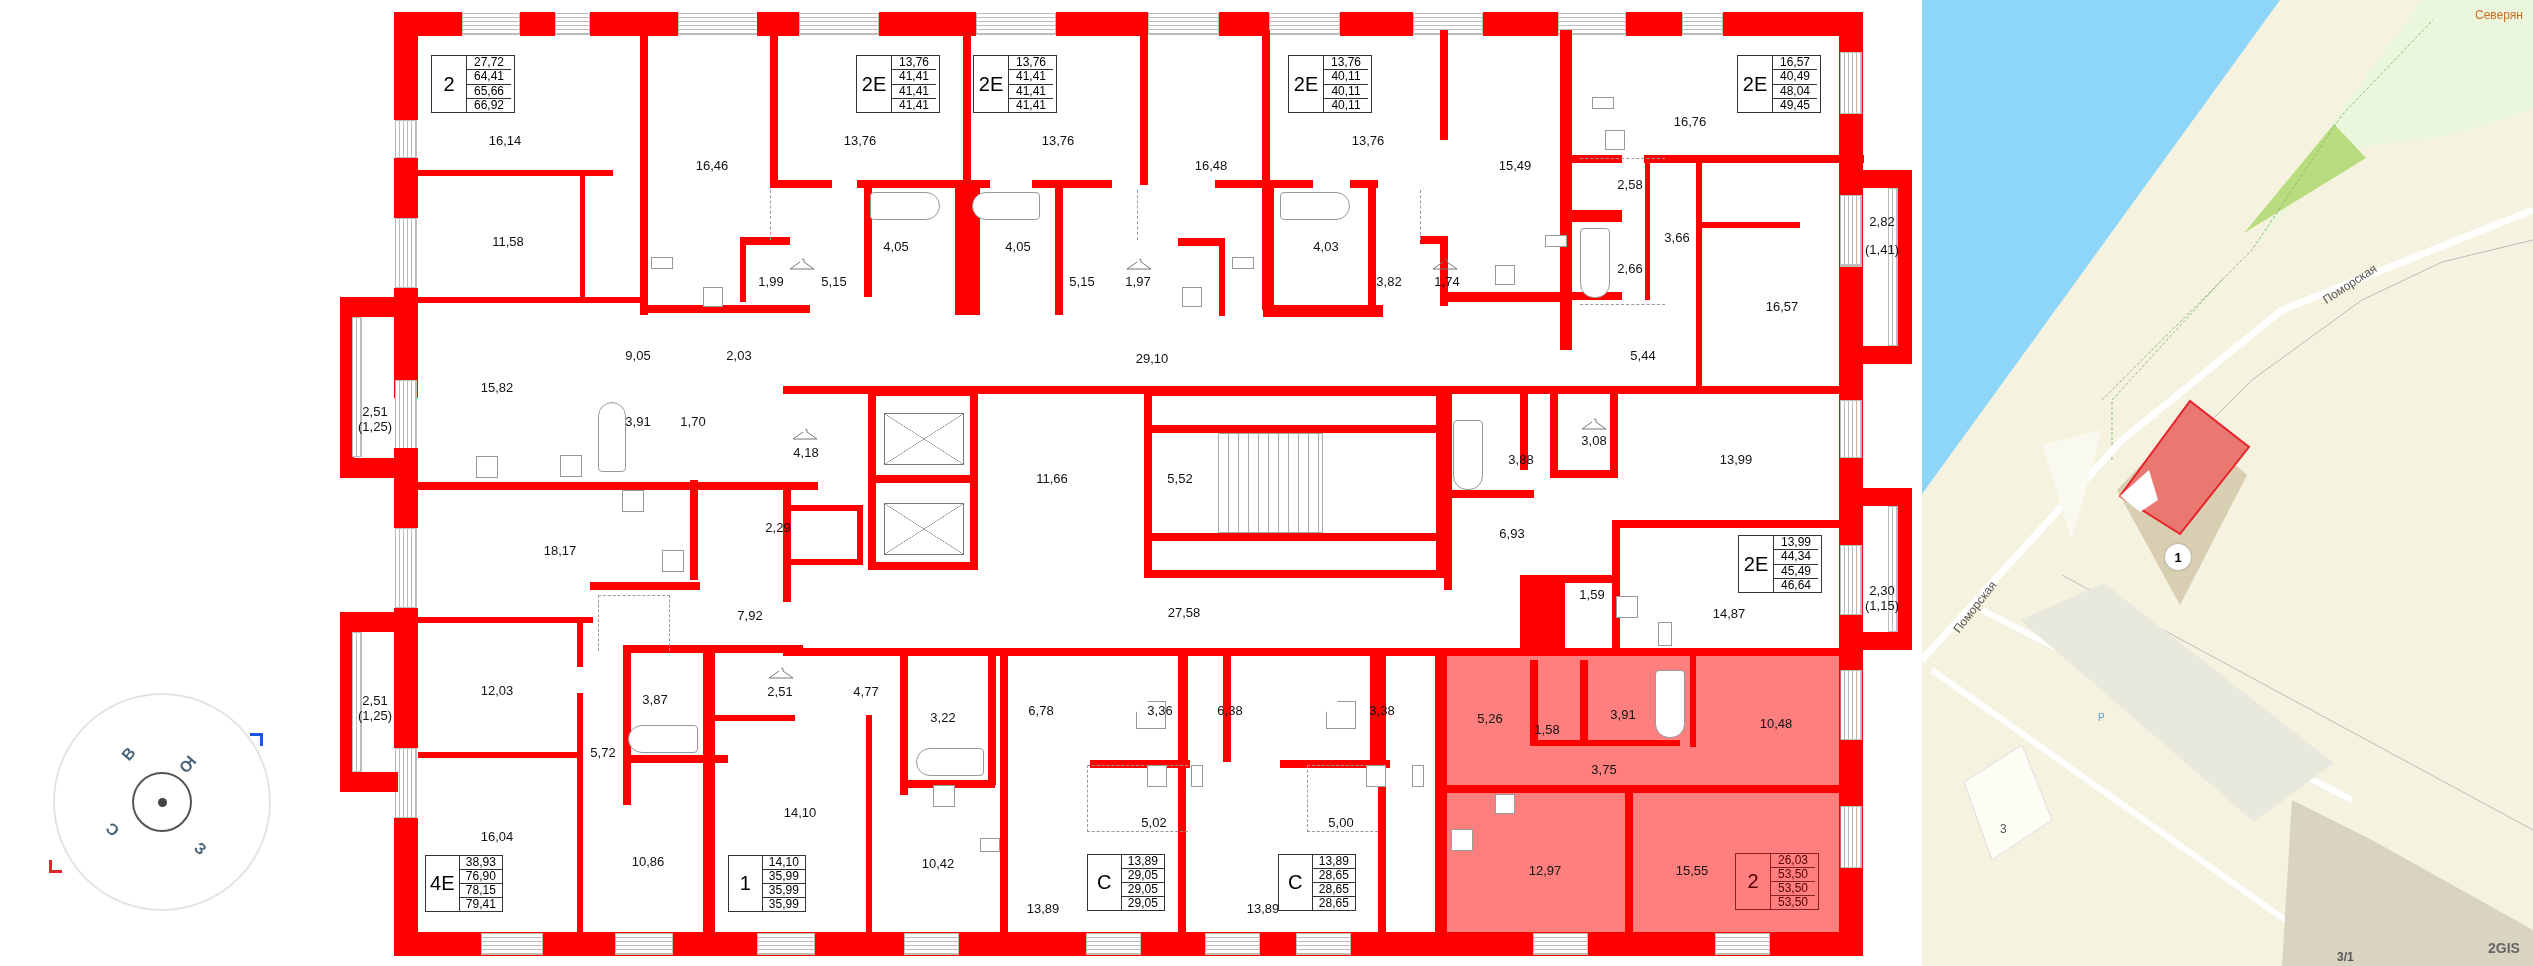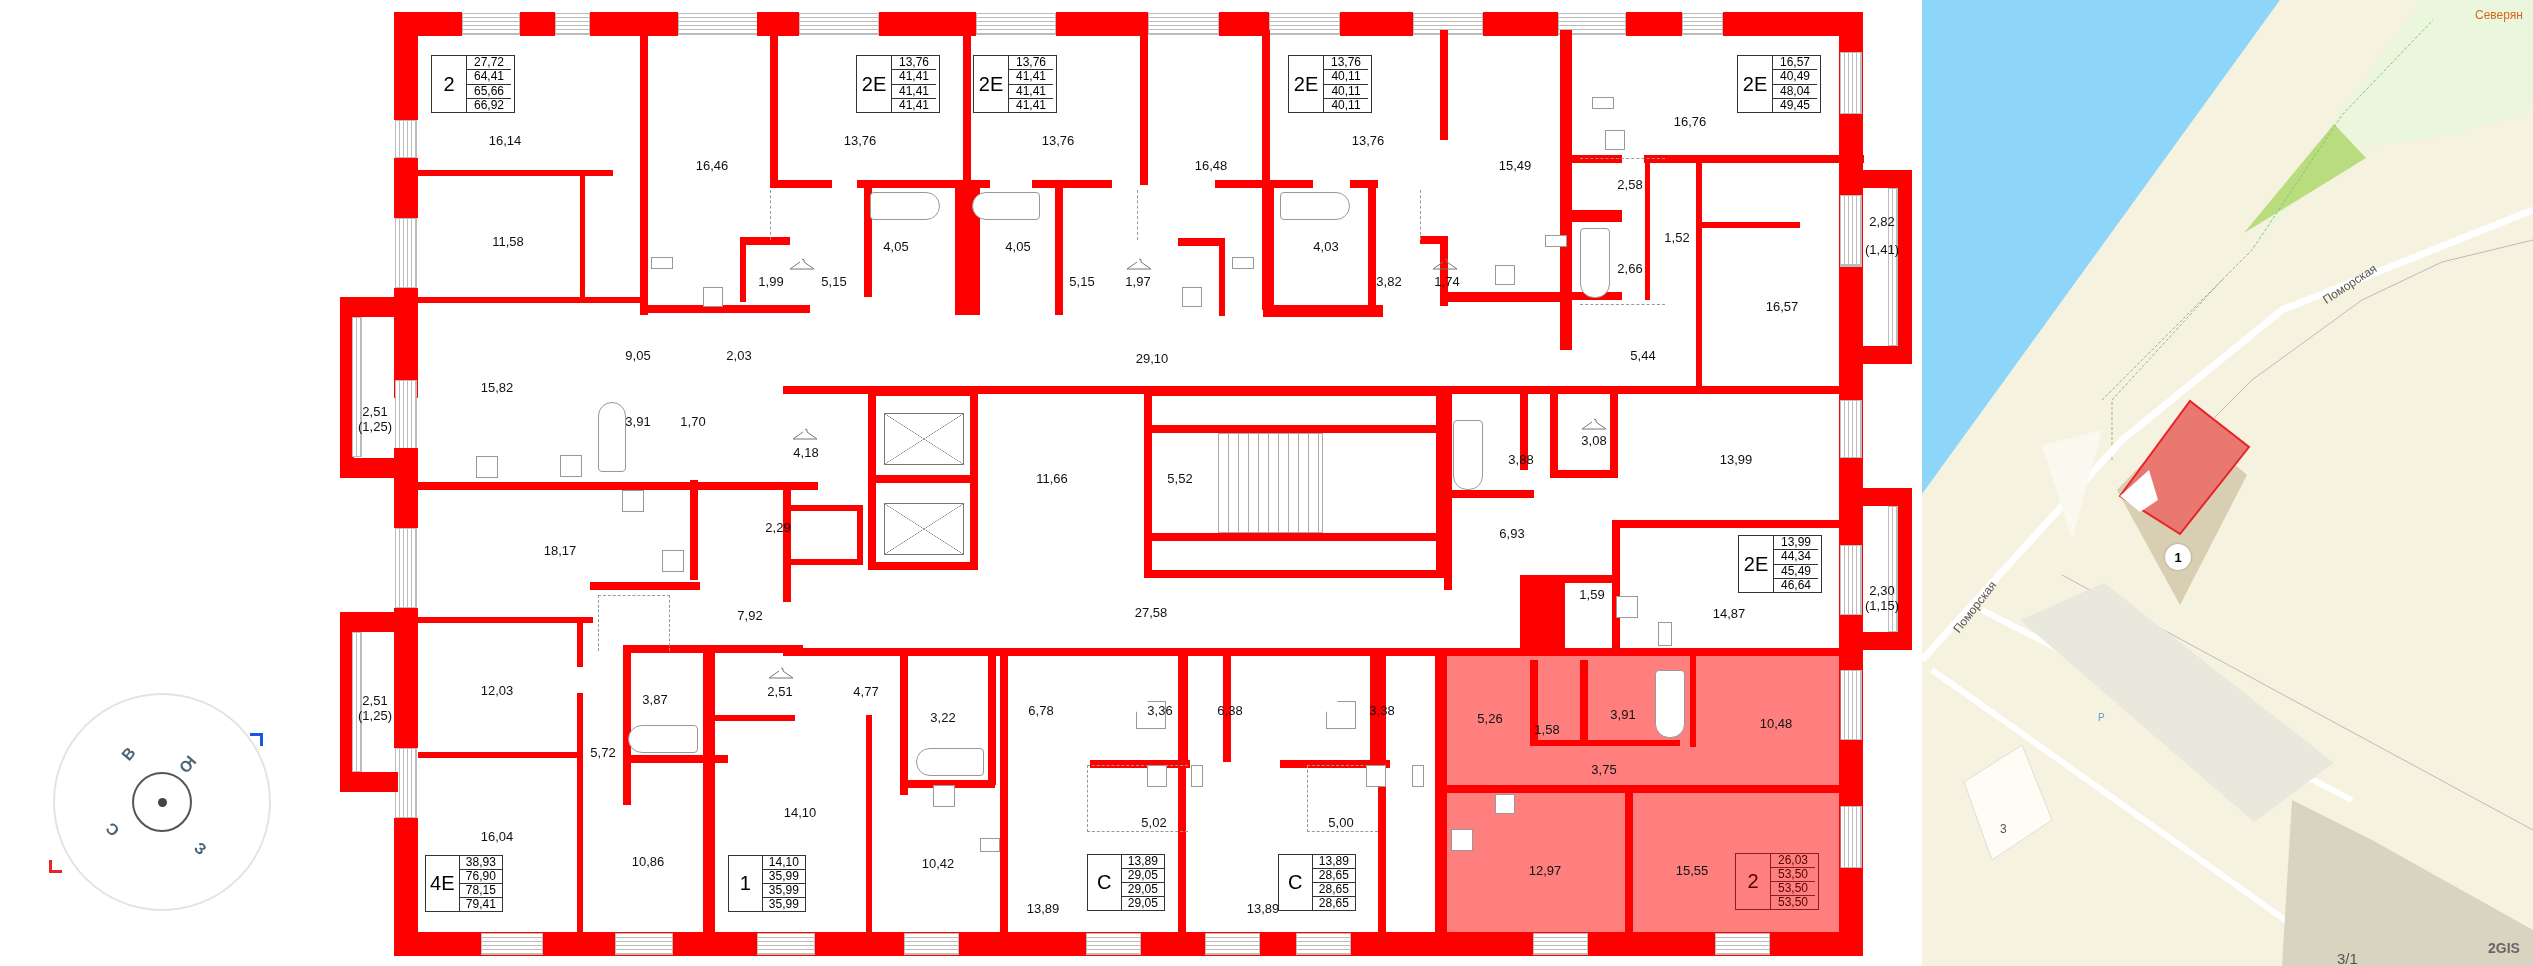--- a/index.html
+++ b/index.html
@@ -284,21 +284,21 @@
   <div class="lbl" style="left:834px;top:281px;">5,15</div>
   <div class="lbl" style="left:896px;top:246px;">4,05</div>
   <div class="lbl" style="left:1018px;top:246px;">4,05</div>
   <div class="lbl" style="left:1082px;top:281px;">5,15</div>
   <div class="lbl" style="left:1138px;top:281px;">1,97</div>
   <div class="lbl" style="left:1326px;top:246px;">4,03</div>
   <div class="lbl" style="left:1389px;top:281px;">3,82</div>
   <div class="lbl" style="left:1447px;top:281px;">1,74</div>
   <div class="lbl" style="left:1630px;top:184px;">2,58</div>
   <div class="lbl" style="left:1630px;top:268px;">2,66</div>
-  <div class="lbl" style="left:1677px;top:237px;">1,52</div>
+  <div class="lbl" style="left:1677px;top:237px;">3,66</div>
   <div class="lbl" style="left:1782px;top:306px;">16,57</div>
   <div class="lbl" style="left:1882px;top:221px;">2,82</div>
   <div class="lbl" style="left:1882px;top:249px;">(1,41)</div>
   <div class="lbl" style="left:497px;top:387px;">15,82</div>
   <div class="lbl" style="left:375px;top:411px;">2,51</div>
   <div class="lbl" style="left:375px;top:426px;">(1,25)</div>
   <div class="lbl" style="left:638px;top:355px;">9,05</div>
   <div class="lbl" style="left:739px;top:355px;">2,03</div>
   <div class="lbl" style="left:1152px;top:358px;">29,10</div>
   <div class="lbl" style="left:638px;top:421px;">3,91</div>
@@ -307,21 +307,21 @@
   <div class="lbl" style="left:1643px;top:355px;">5,44</div>
   <div class="lbl" style="left:1052px;top:478px;">11,66</div>
   <div class="lbl" style="left:1180px;top:478px;">5,52</div>
   <div class="lbl" style="left:1521px;top:459px;">3,88</div>
   <div class="lbl" style="left:1594px;top:440px;">3,08</div>
   <div class="lbl" style="left:1736px;top:459px;">13,99</div>
   <div class="lbl" style="left:560px;top:550px;">18,17</div>
   <div class="lbl" style="left:778px;top:527px;">2,29</div>
   <div class="lbl" style="left:1512px;top:533px;">6,93</div>
   <div class="lbl" style="left:750px;top:615px;">7,92</div>
-  <div class="lbl" style="left:1151px;top:612px;">27,58</div>
+  <div class="lbl" style="left:1184px;top:612px;">27,58</div>
   <div class="lbl" style="left:1592px;top:594px;">1,59</div>
   <div class="lbl" style="left:1729px;top:613px;">14,87</div>
   <div class="lbl" style="left:1882px;top:590px;">2,30</div>
   <div class="lbl" style="left:1882px;top:605px;">(1,15)</div>
   <div class="lbl" style="left:497px;top:690px;">12,03</div>
   <div class="lbl" style="left:375px;top:700px;">2,51</div>
   <div class="lbl" style="left:375px;top:715px;">(1,25)</div>
   <div class="lbl" style="left:655px;top:699px;">3,87</div>
   <div class="lbl" style="left:780px;top:691px;">2,51</div>
   <div class="lbl" style="left:866px;top:691px;">4,77</div>
@@ -478,16 +478,16 @@
     <polygon points="198,496 227,470 236,500 218,512" fill="#fff"></polygon>
     <polygon points="120,445 180,430 150,540" fill="#faf9f2" opacity="0.9"></polygon>
     <polygon points="42,782 100,745 130,820 70,860" fill="#fdfcf5" stroke="#ddd"></polygon>
     <polygon points="370,800 450,840 611,930 611,966 360,966" fill="#d8d4c0"></polygon>
   </svg>
   <span class="maptext" style="left:397px;top:277px;transform:rotate(-33deg);font-size:12px;">Поморская</span>
   <span class="maptext" style="left:22px;top:600px;transform:rotate(-52deg);font-size:12px;">Поморская</span>
   <span class="maptext" style="left:553px;top:8px;color:#d2691e;font-size:12px;">Северян</span>
   <div style="position:absolute;left:243px;top:544px;width:26px;height:26px;border-radius:50%;background:#fff;box-shadow:0 0 2px #888;display:flex;align-items:center;justify-content:center;font-size:13px;font-weight:bold;">1</div>
   <span class="maptext" style="left:78px;top:822px;font-size:12px;">3</span>
-  <span class="maptext" style="left:415px;top:950px;font-size:15px;">3/1</span>
+  <span class="maptext" style="left:415px;top:950px;font-size:12px;font-weight:bold;">3/1</span>
   <span class="maptext" style="left:176px;top:712px;font-size:10px;color:#5a9ed6;">P</span>
   <span class="maptext" style="left:566px;top:940px;font-size:14px;font-weight:bold;color:#666;">2GIS</span>
 </div>
 
 </body></html>

